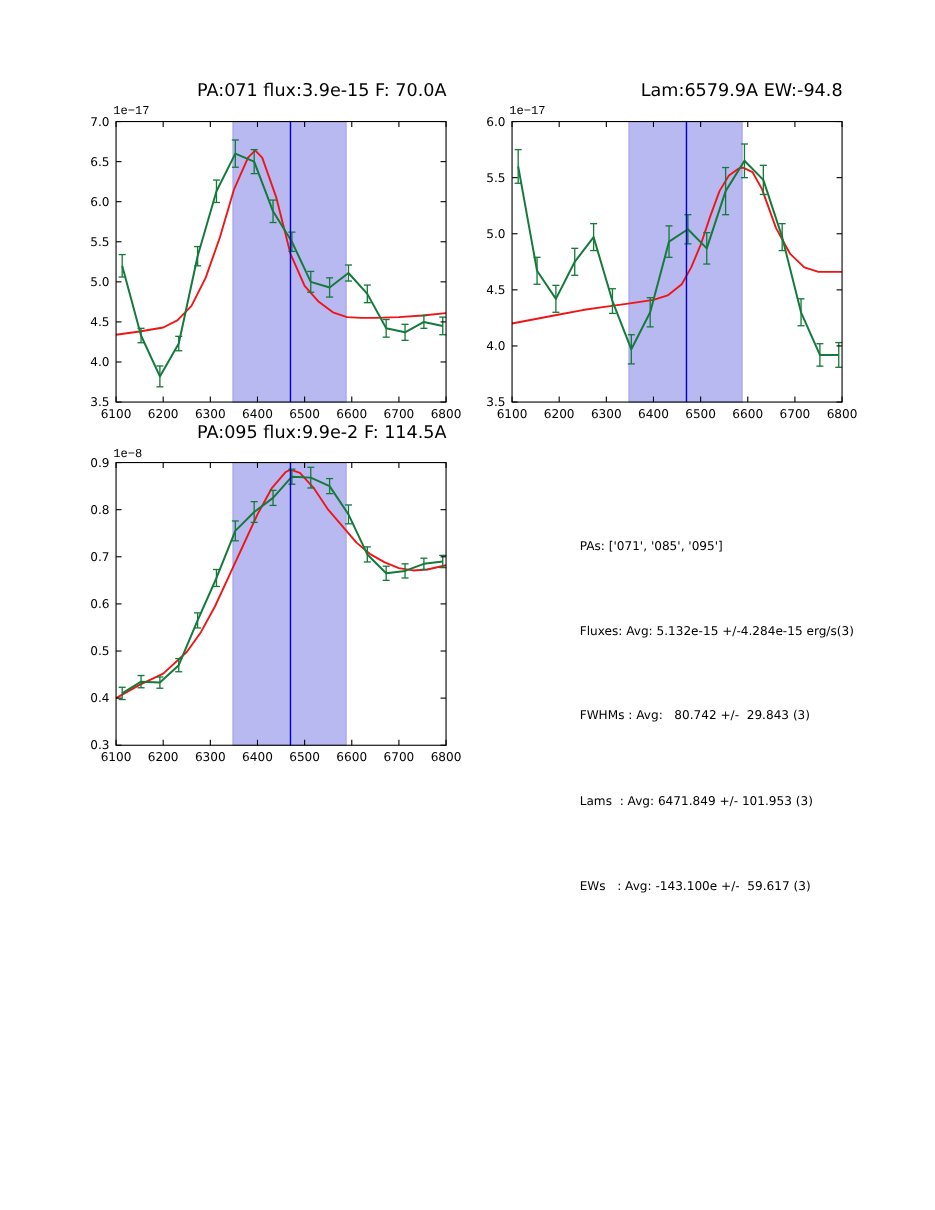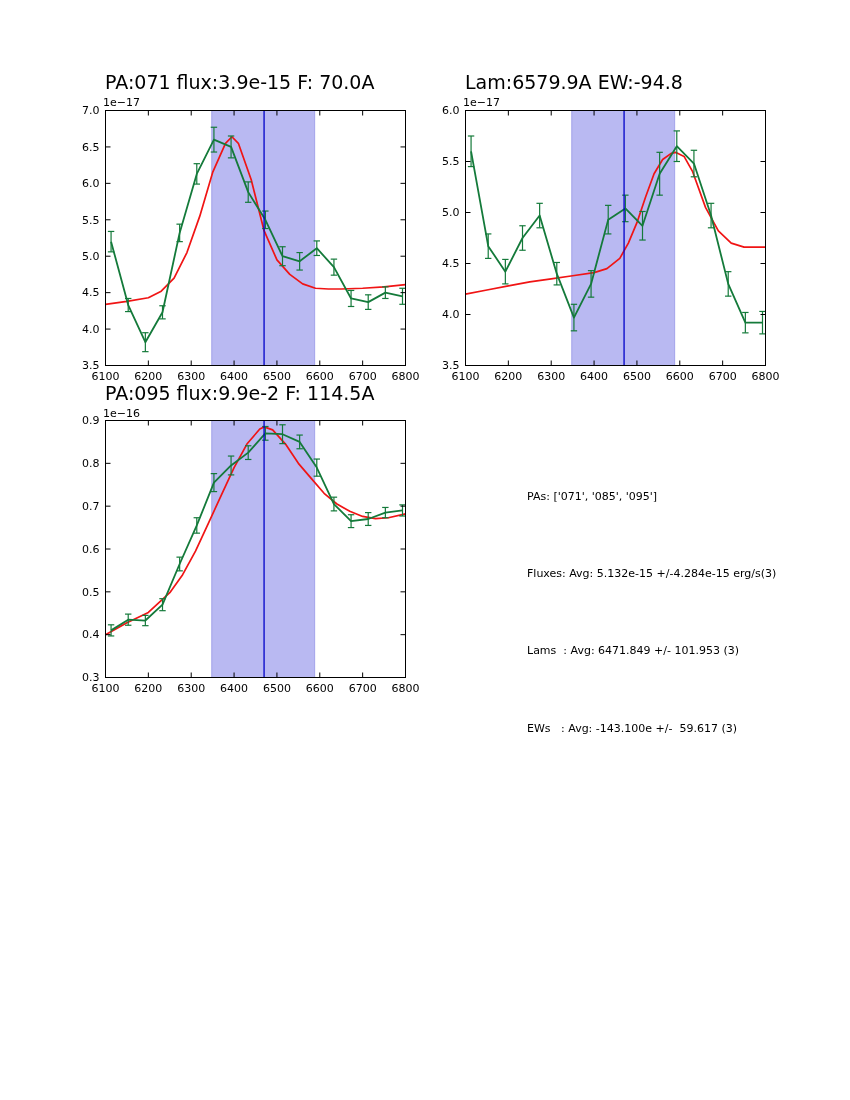--- a/index.html
+++ b/index.html
@@ -3,25 +3,25 @@
 <meta charset="utf-8">
 <style>
   html,body{margin:0;padding:0;background:#ffffff;}
   #root{
     position:relative;width:850px;height:1100px;background:#ffffff;
     font-family:"DejaVu Sans","Liberation Sans",sans-serif;color:#000;
     overflow:hidden;
   }
   #chart-canvas{position:absolute;left:0;top:0;}
   .plot-title{
-    position:absolute;text-align:left;font-size:19px;line-height:16.5px;
+    position:absolute;text-align:right;font-size:16px;line-height:16.5px;
     color:#000;white-space:nowrap;
   }
   .plot-title .t-line{display:block;}
-  .offset-label{position:absolute;font-size:11px;color:#000;}
+  .offset-label{position:absolute;font-size:11px;color:#000;font-family:Liberation Mono, monospace;}
   .stats-panel{
     position:absolute;left:527px;top:432px;font-size:11px;line-height:25.8px;
     white-space:pre;color:#000;
   }
 </style>
 </head>
 <body>
 
 <div id="root">
 
@@ -370,22 +370,23 @@
   <div class="offset-label" style="left:103px;top:96px;">1e−17</div>
 
   <div class="plot-title" style="left:465px;top:74px;width:301px;">
     <span class="t-line">Lam:6579.9A EW:-94.8</span>
   </div>
   <div class="offset-label" style="left:463px;top:96px;">1e−17</div>
 
   <div class="plot-title" style="left:105px;top:385px;width:301px;">
     <span class="t-line">PA:095 flux:9.9e-2 F: 114.5A</span>
   </div>
-  <div class="offset-label" style="left:103px;top:407px;">1e−16</div>
+  <div class="offset-label" style="left:103px;top:407px;">1e−8</div>
 
   <div class="stats-panel">
     <div>PAs: ['071', '085', '095']</div>
     <div>Fluxes: Avg: 5.132e-15 +/-4.284e-15 erg/s(3)</div>
+    <div>FWHMs : Avg:   80.742 +/-  29.843 (3)</div>
     <div>Lams  : Avg: 6471.849 +/- 101.953 (3)</div>
     <div>EWs   : Avg: -143.100e +/-  59.617 (3)</div>
   </div>
 
 </div>
 
 </body></html>

